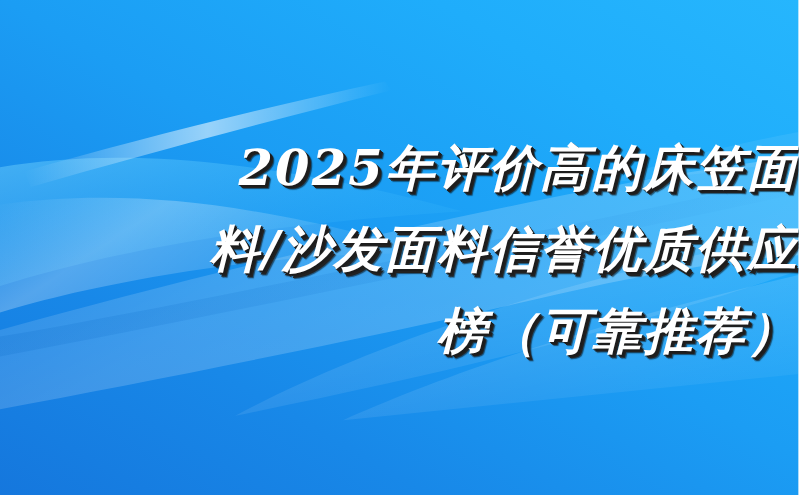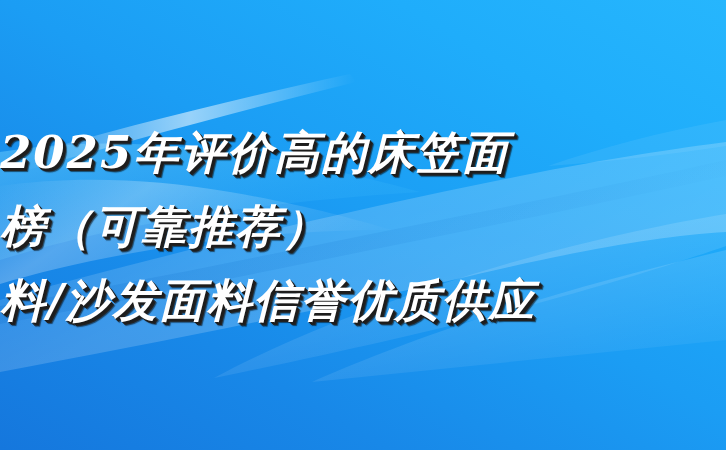--- a/index.html
+++ b/index.html
@@ -22,21 +22,21 @@
     height: 450px;
     display: block;
   }
 
   
   #title-block {
     position: absolute;
     left: 0;
     top: 116px;
     width: 726px;
-    text-align: left;
+    text-align: right;
     z-index: 5;
   }
   .title-line {
     display: block;
     color: #ffffff;
     font-family: "DejaVu Serif", "Liberation Serif", serif;
     font-weight: bold;
     font-style: italic;
     font-size: 46px;
     line-height: 74px;
@@ -108,17 +108,17 @@
              L726,340 Z"></path>
 
     <path fill="url(#gDark)" d="M0,306 C140,282 300,248 470,214 C590,190 672,172 726,160
              L726,176 C670,188 588,206 470,230 C300,264 140,298 0,324 Z"></path>
 
     <path fill="#ffffff" opacity="0.07" d="M726,120 C660,132 600,148 548,166 C610,162 672,154 726,146 Z"></path>
   </svg>
 
   <div id="title-block">
     <span class="title-line line-1">2025年评价高的床笠面</span>
+    <span class="title-line line-2">料/沙发面料信誉优质供应</span>
     <span class="title-line line-3">榜（可靠推荐）</span>
-    <span class="title-line line-2">料/沙发面料信誉优质供应</span>
   </div>
 
 </div>
 
 </body></html>

